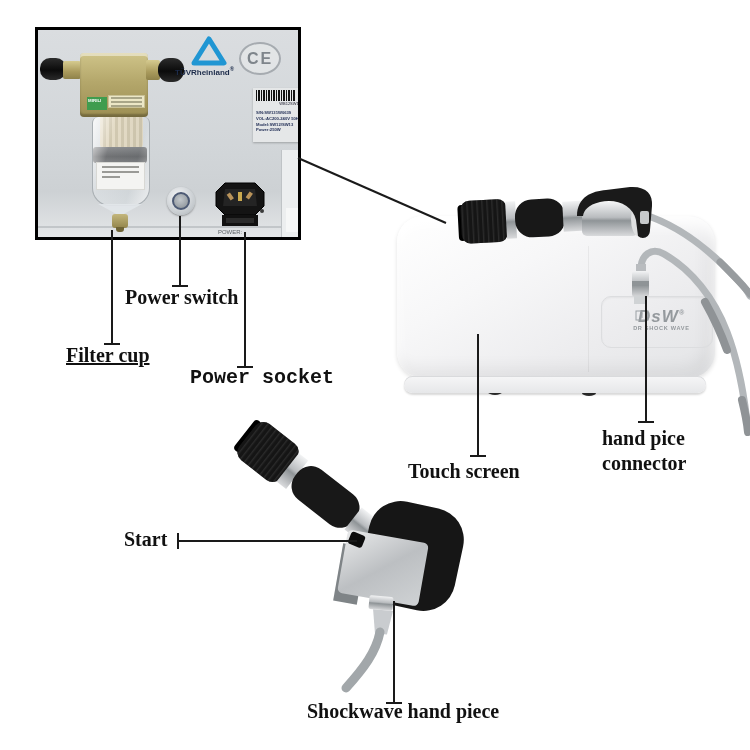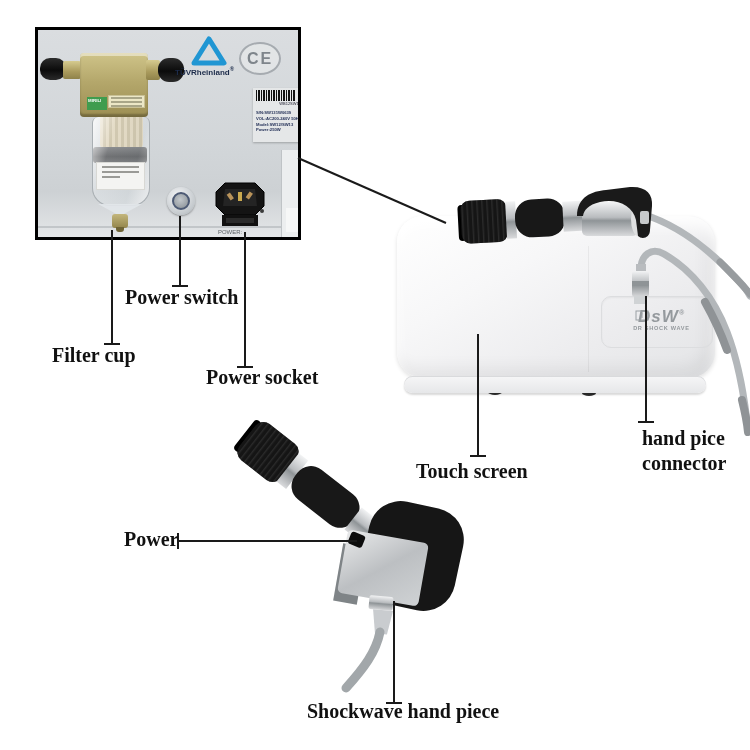--- a/index.html
+++ b/index.html
@@ -1,21 +1,21 @@
 <!DOCTYPE html>
 <html><head>
 <meta charset="utf-8">
 <style>
   html,body{margin:0;padding:0;}
   body{width:750px;height:750px;position:relative;background:#fff;overflow:hidden;
        font-family:"Liberation Serif",serif;}
 
   
   .callout{position:absolute;font-weight:700;font-size:20px;color:#111;white-space:nowrap;}
-  .callout .ln{line-height:25px;margin-left:40px;}
+  .callout .ln{line-height:25px;}
 
   
   #inset{position:absolute;left:35px;top:27px;width:260px;height:207px;border:3px solid #000;
          background:linear-gradient(180deg,#dadde0 0%,#d2d6d9 55%,#cdd1d4 78%,#e4e6e8 100%);
          overflow:hidden;}
   #inset .seam{position:absolute;left:0;top:196px;width:100%;height:2px;background:#c2c6c9;}
   #inset .rightpanel{position:absolute;left:243px;top:120px;width:17px;height:87px;
          background:#eceeef;border-left:1px solid #bfc3c6;}
   #inset .cornerlabel{position:absolute;left:248px;top:178px;width:12px;height:24px;background:#f6f7f7;}
 
@@ -338,21 +338,21 @@
     <path d="M245,232 V367 M237,367 H253"></path>
     <path d="M298,158 L446,223"></path>
     <path d="M478,334 V456 M470,456 H486"></path>
     <path d="M646,296 V422 M638,422 H654"></path>
     <path d="M178,533 V549 M178,541 H357"></path>
     <path d="M394,601 V703 M386,703 H402"></path>
   </g>
 </svg>
 
 <div class="callout" style="left:125px;top:286px;font-family:Liberation Serif, serif;">Power switch</div>
-<div class="callout" style="left:52px;top:344px;">Filter cup</div>
-<div class="callout" style="left:206px;top:366px;">Power socket</div>
-<div class="callout" style="left:408px;top:460px;margin-left:8px;">Touch screen</div>
+<div class="callout" style="left:66px;top:344px;text-decoration:underline;">Filter cup</div>
+<div class="callout" style="left:190px;top:366px;font-family:Liberation Mono, monospace;">Power socket</div>
+<div class="callout" style="left:408px;top:460px;">Touch screen</div>
 <div class="callout" style="left:602px;top:426px;">
   <div class="ln">hand pice</div>
   <div class="ln">connector</div>
 </div>
-<div class="callout" style="left:124px;top:528px;">Power</div>
+<div class="callout" style="left:124px;top:528px;">Start</div>
 <div class="callout" style="left:307px;top:700px;">Shockwave hand piece</div>
 
 </body></html>

